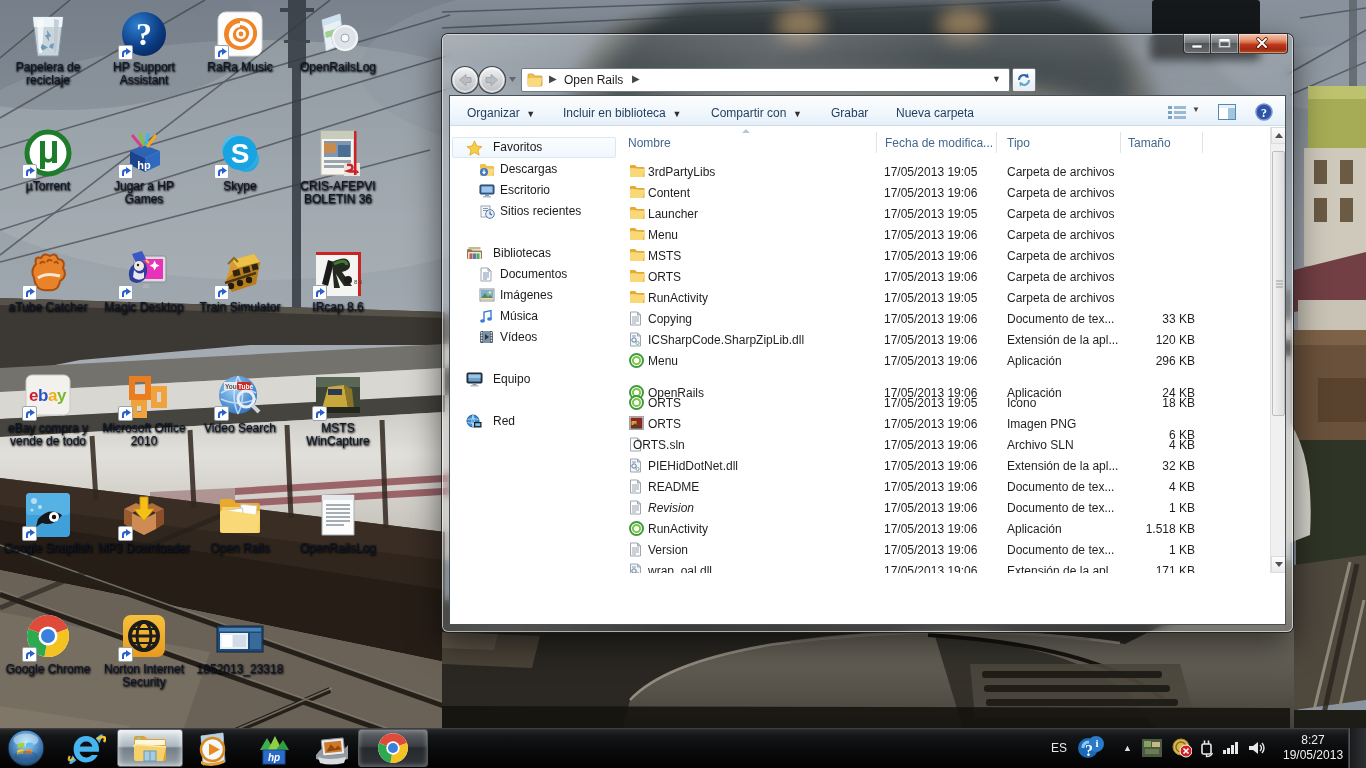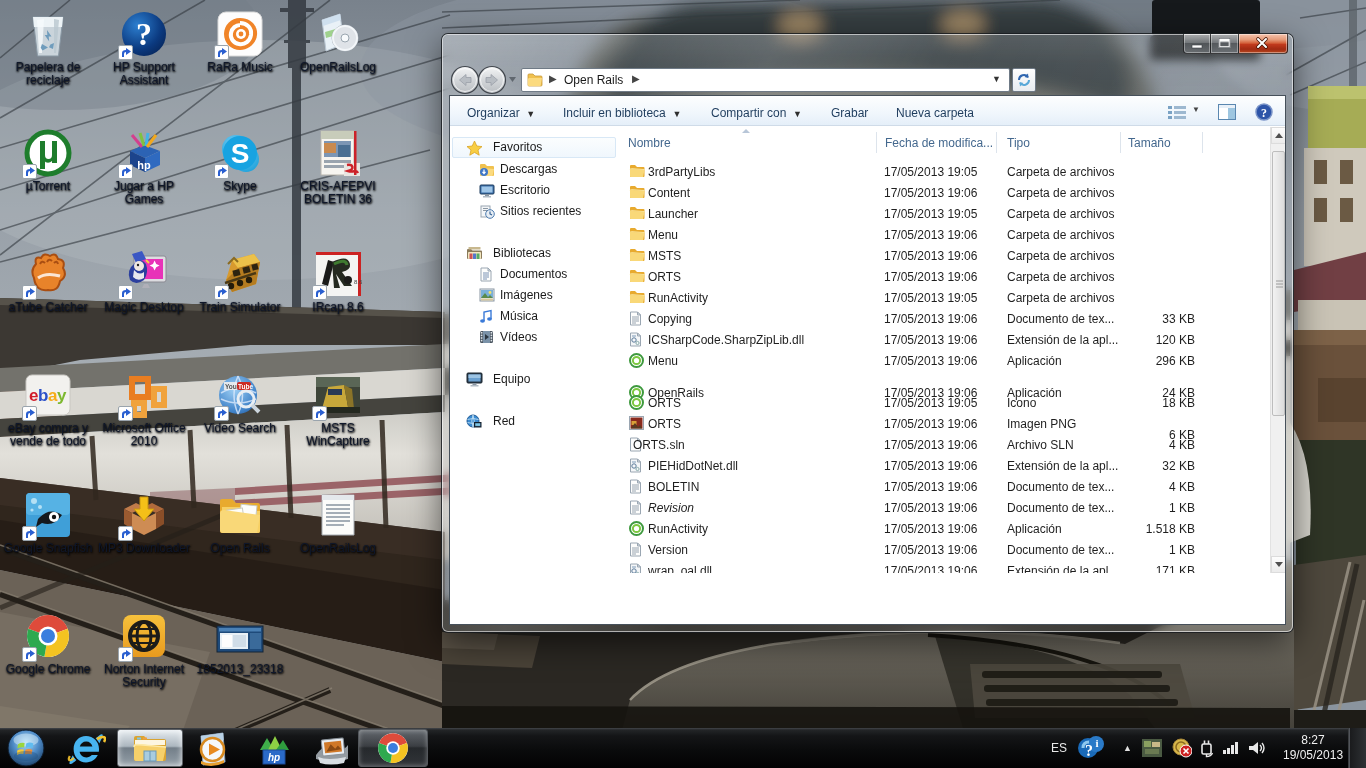--- a/index.html
+++ b/index.html
@@ -960,21 +960,21 @@
             <span style="position:absolute;left:8px;top:2px;"><svg width="13" height="15" viewBox="0 0 13 15">
                 <path d="M1.5 1 L8.5 1 L11.5 4 L11.5 14 L1.5 14 Z" fill="#fdfdfc" stroke="#9aa6b2"></path>
                 <path d="M8.5 1 L8.5 4 L11.5 4 Z" fill="#dde4ea" stroke="#9aa6b2"></path>
                 <g stroke="#98a4b0" stroke-width="1">
                   <line x1="3" y1="6" x2="10" y2="6"></line>
                   <line x1="3" y1="8" x2="10" y2="8"></line>
                   <line x1="3" y1="10" x2="10" y2="10"></line>
                   <line x1="3" y1="12" x2="7" y2="12"></line>
                 </g>
               </svg></span>
-            <span style="position:absolute;left:27px;top:3px;">BOLETIN</span>
+            <span style="position:absolute;left:27px;top:3px;">README</span>
             <span style="position:absolute;left:263px;top:3px;">17/05/2013 19:06</span>
             <span style="position:absolute;left:386px;top:3px;">Documento de tex...</span>
             <span style="position:absolute;left:504px;top:3px;width:70px;text-align:right;">4 KB</span>
           </div>
         <div style="position:absolute;left:0;top:345px;width:650px;height:21px;">
             <span style="position:absolute;left:8px;top:2px;"><svg width="13" height="15" viewBox="0 0 13 15">
                 <path d="M1.5 1 L8.5 1 L11.5 4 L11.5 14 L1.5 14 Z" fill="#fdfdfc" stroke="#9aa6b2"></path>
                 <path d="M8.5 1 L8.5 4 L11.5 4 Z" fill="#dde4ea" stroke="#9aa6b2"></path>
                 <g stroke="#98a4b0" stroke-width="1">
                   <line x1="3" y1="6" x2="10" y2="6"></line>

